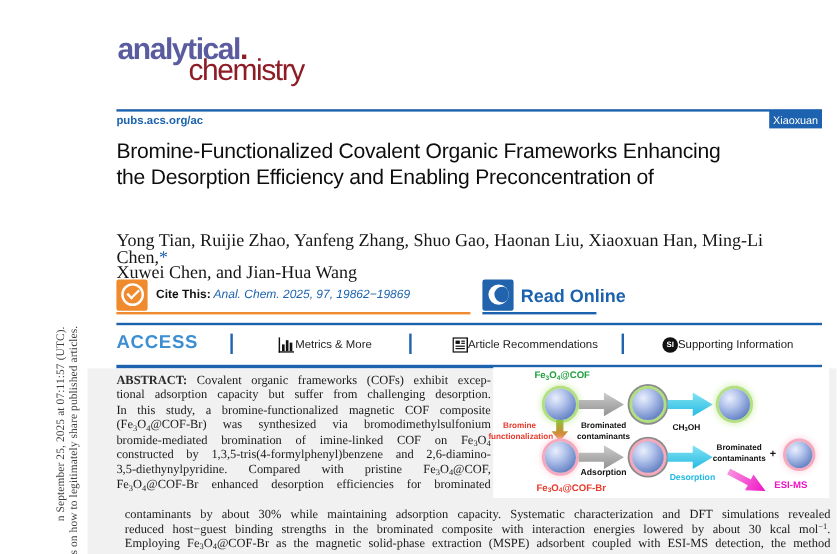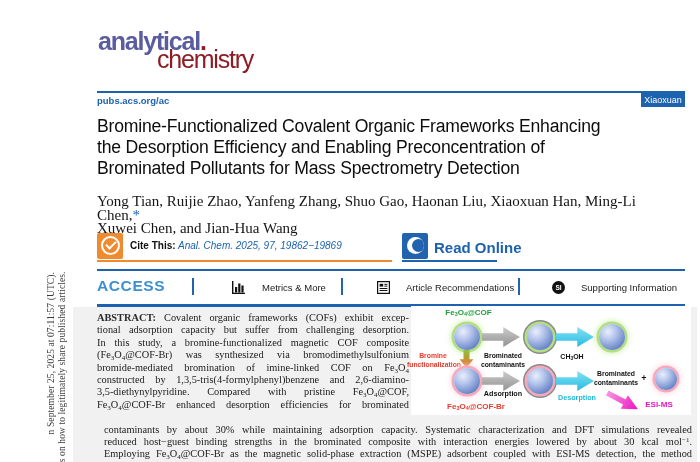--- a/index.html
+++ b/index.html
@@ -46,21 +46,21 @@
   .globe-icon .ball{width:17px;height:17px;background:#fff;border-radius:50%;margin:4px auto 0;
                     position:relative;overflow:hidden;}
   .globe-icon .ball:after{content:"";position:absolute;left:5px;top:2px;width:13px;height:13px;
                     background:#2263ad;border-radius:50%;}
   .ro-label{position:absolute;left:394px;top:239px;font-size:15px;font-weight:bold;color:#1c62ae;}
 
   
   .access{position:absolute;left:57px;top:277px;font-size:15.5px;font-weight:bold;
           color:#3d8fd1;letter-spacing:0.6px;}
   .vdiv{position:absolute;width:1.5px;height:17px;background:#2263ad;top:278px;}
-  .acc-item{position:absolute;top:281px;display:flex;align-items:center;gap:16px;
+  .acc-item{position:absolute;top:281px;display:flex;align-items:center;gap:0;
             font-size:9.5px;color:#1a1a1a;text-align:center;}
   .si-badge{width:13px;height:13px;border-radius:50%;background:#111;color:#fff;
             font-size:6.5px;font-weight:bold;display:flex;align-items:center;justify-content:center;}
 
   
   .panel{position:absolute;left:33px;top:307px;width:624px;height:155px;background:#f1f1f2;}
   .abs-col{position:absolute;left:57px;top:312px;width:312px;
            font-family:"Liberation Serif",serif;font-size:10.35px;color:#1a1a1a;line-height:12.4px;}
   .abs-full{position:absolute;left:64px;top:424px;width:588px;
            font-family:"Liberation Serif",serif;font-size:10.35px;color:#1a1a1a;line-height:12.2px;}
@@ -102,21 +102,20 @@
     <div class="logo-c">chemistry</div>
   </div>
 
   <div class="rule-blue" style="left:57px;top:90.5px;width:588px;height:2.2px;"></div>
   <a class="site-link">pubs.acs.org/ac</a>
   <div class="badge">Xiaoxuan</div>
 
   <div class="title">
     <div>Bromine-Functionalized Covalent Organic Frameworks Enhancing</div>
     <div>the Desorption Efficiency and Enabling Preconcentration of</div>
-    <div>Brominated Pollutants for Mass Spectrometry Detection</div>
   </div>
 
   <div class="authors">
     <div><span>Yong Tian, Ruijie Zhao, Yanfeng Zhang, Shuo Gao, Haonan Liu, Xiaoxuan Han, Ming-Li Chen,</span><span class="star">*</span></div>
     <div>Xuwei Chen, and Jian-Hua Wang</div>
   </div>
 
   <div class="icon-sq cite-icon">
     <div class="circ"></div>
   </div>

